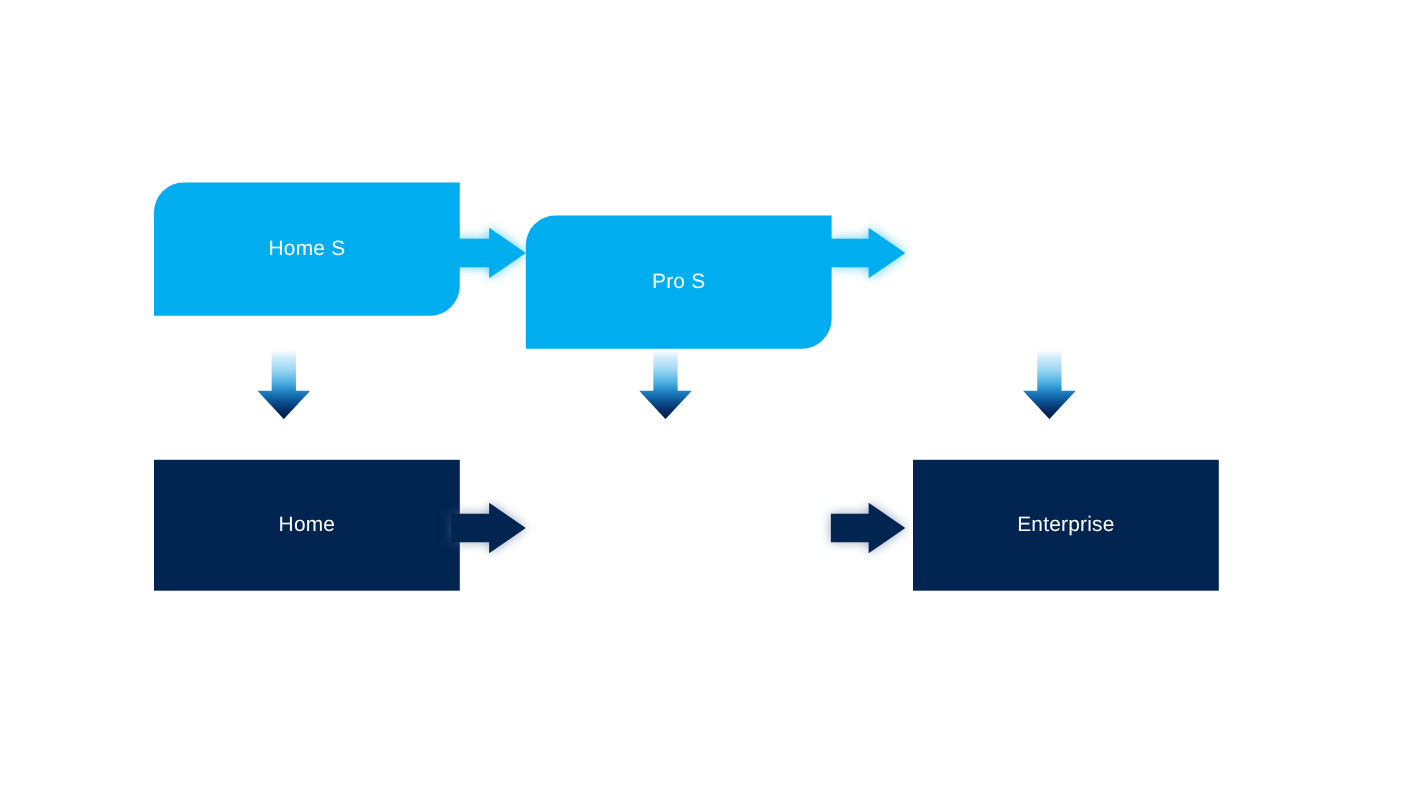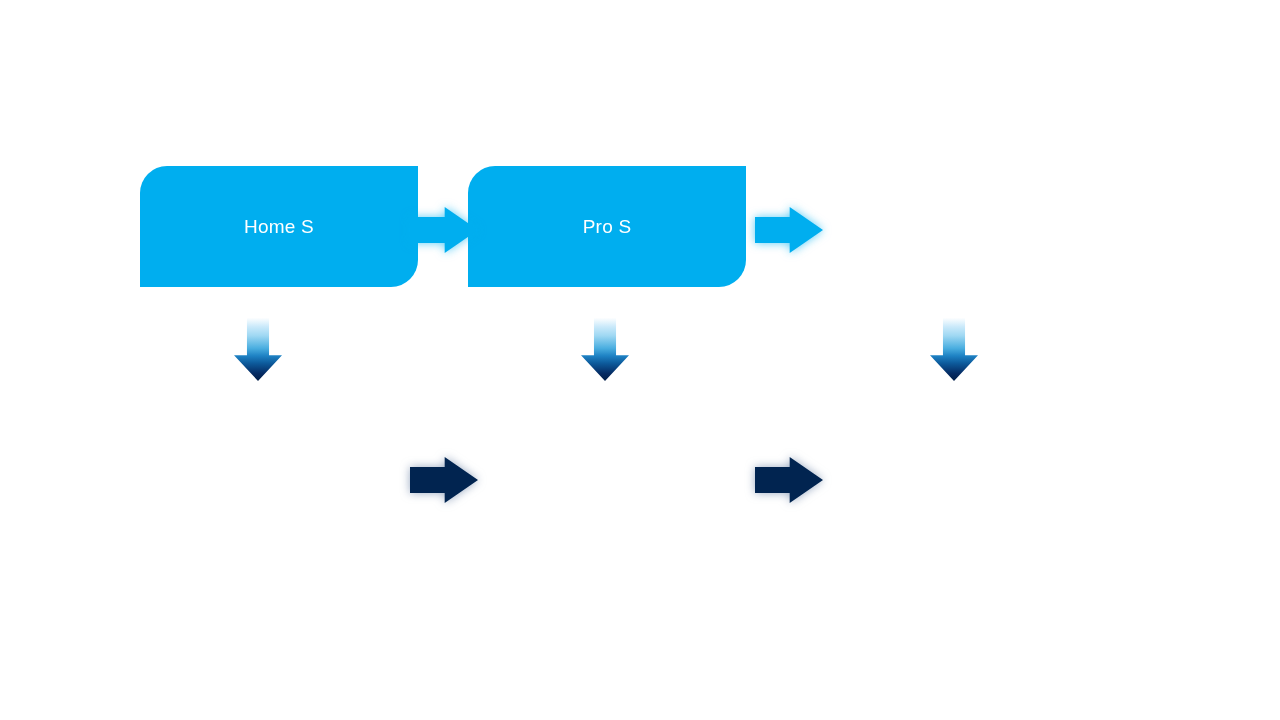--- a/index.html
+++ b/index.html
@@ -36,21 +36,21 @@
     background: var(--accent-light-blue, #00aeef);
     border-radius: 27px 0 27px 0; 
   }
   .box.bottom {
     top: 418px;
     height: 119px;
     background: var(--dark-navy, #012450);
     border-radius: 0;
   }
   .pos-col1 { left: 140px; }
-  .pos-col2 { left: 468px; }
+  .pos-col2 { left: 478px; margin-top: 30px; }
   .pos-col3 { left: 830px; }
 
   
   .right-arrow-wrap {
     position: absolute;
     width: 68px;
     height: 46px;
   }
   .right-arrow-wrap.light { filter: drop-shadow(0 0 5px rgba(0, 176, 240, 0.65)); }
   .right-arrow-wrap.dark  { filter: drop-shadow(0 0 5px rgba(84, 110, 150, 0.60)); }
@@ -103,20 +103,26 @@
     <div class="right-arrow-shape"></div>
   </div>
   <div class="right-arrow-wrap light arrow-row-top arrow-gap2">
     <div class="right-arrow-shape"></div>
   </div>
 
   <div class="down-arrow down-col1"></div>
   <div class="down-arrow down-col2"></div>
   <div class="down-arrow down-col3"></div>
 
+  <div class="box bottom pos-col1">
+    <span class="label">Home</span>
+  </div>
+  <div class="box bottom pos-col3">
+    <span class="label">Enterprise</span>
+  </div>
 
   <div class="right-arrow-wrap dark arrow-row-bottom arrow-gap1">
     <div class="right-arrow-shape"></div>
   </div>
   <div class="right-arrow-wrap dark arrow-row-bottom arrow-gap2">
     <div class="right-arrow-shape"></div>
   </div>
 
 </div>
 

